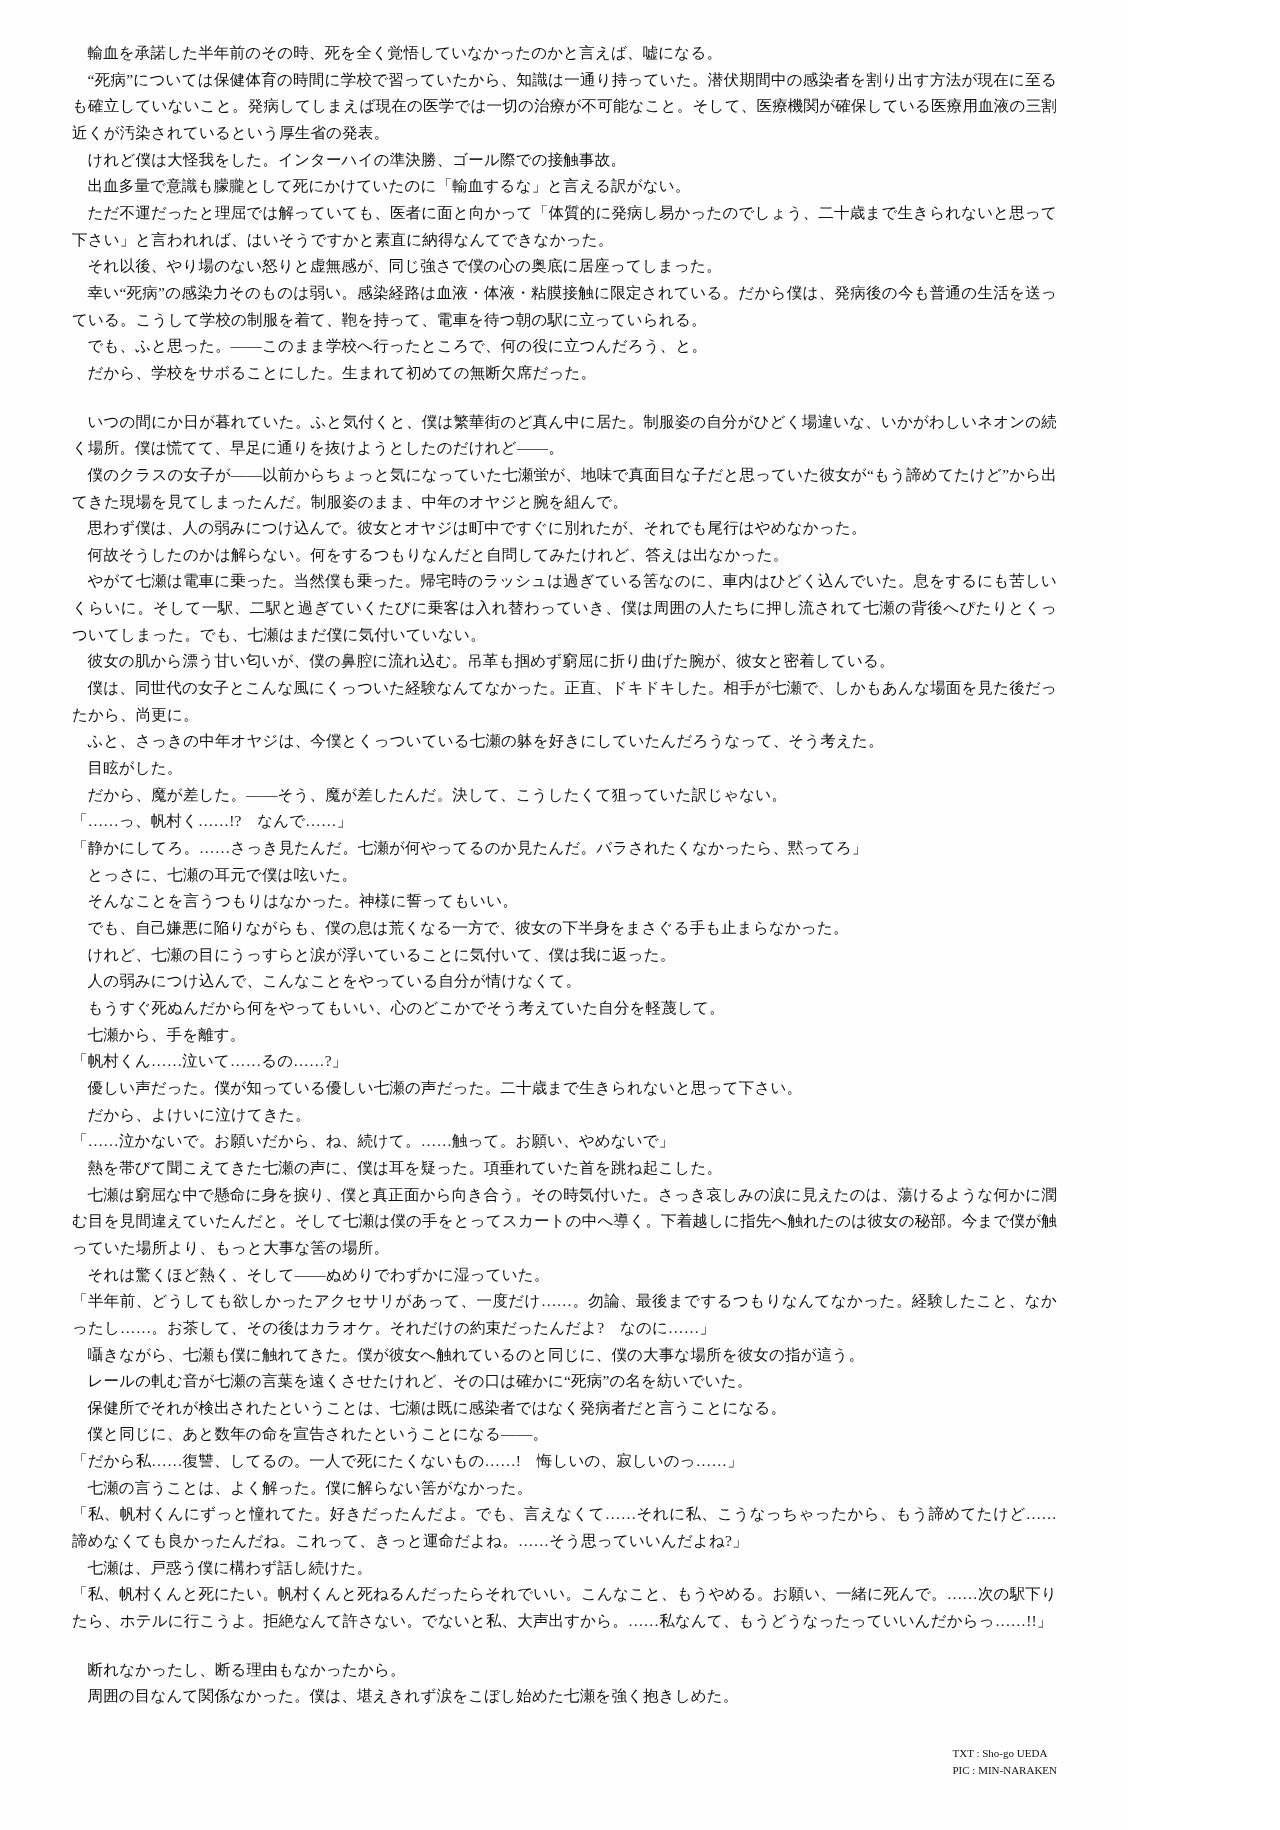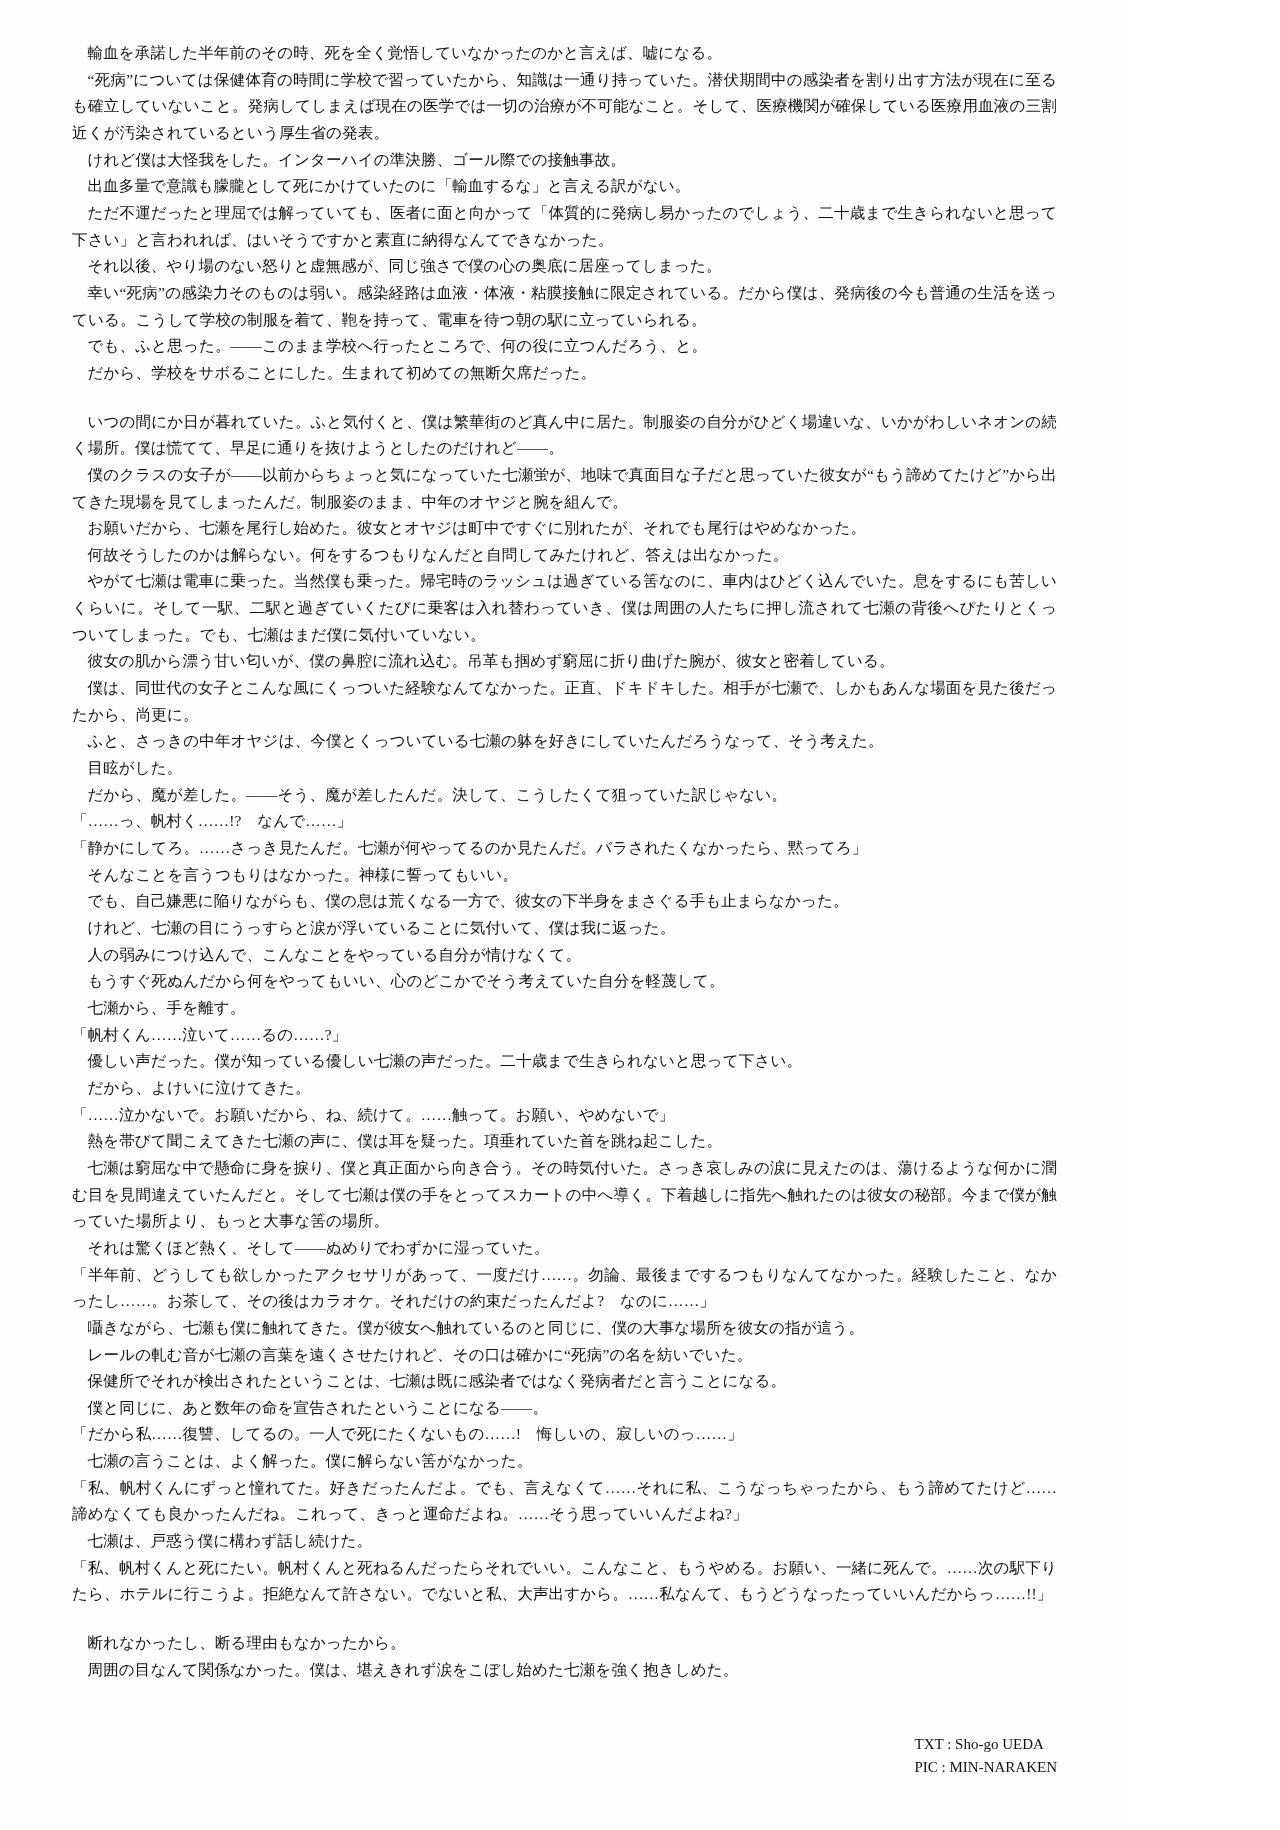--- a/index.html
+++ b/index.html
@@ -41,21 +41,21 @@
   }
   .block-gap {
     height: 22px;
   }
   .credits {
     position: absolute;
     right: 72px;
     bottom: 52px;
     text-align: left;
     font-family: "Liberation Serif", "DejaVu Serif", serif;
-    font-size: 15px;
+    font-size: 11px;
     line-height: 1.5;
     color: #111111;
   }
   .credits div {
     white-space: nowrap;
   }
 </style>
 </head>
 <body>
 
@@ -73,30 +73,31 @@
       <p class="para indent">幸い“死病”の感染力そのものは弱い。感染経路は血液・体液・粘膜接触に限定されている。だから僕は、発病後の今も普通の生活を送っている。こうして学校の制服を着て、鞄を持って、電車を待つ朝の駅に立っていられる。</p>
       <p class="para indent">でも、ふと思った。——このまま学校へ行ったところで、何の役に立つんだろう、と。</p>
       <p class="para indent">だから、学校をサボることにした。生まれて初めての無断欠席だった。</p>
     </div>
 
     <div class="block-gap"></div>
 
     <div>
       <p class="para indent">いつの間にか日が暮れていた。ふと気付くと、僕は繁華街のど真ん中に居た。制服姿の自分がひどく場違いな、いかがわしいネオンの続く場所。僕は慌てて、早足に通りを抜けようとしたのだけれど——。</p>
       <p class="para indent">僕のクラスの女子が——以前からちょっと気になっていた七瀬蛍が、地味で真面目な子だと思っていた彼女が“もう諦めてたけど”から出てきた現場を見てしまったんだ。制服姿のまま、中年のオヤジと腕を組んで。</p>
-      <p class="para indent">お願いだから、七瀬を尾行し始めた。彼女とオヤジは町中ですぐに別れたが、それでも尾行はやめなかった。</p>
+      <p class="para indent">思わず僕は、人の弱みにつけ込んで。彼女とオヤジは町中ですぐに別れたが、それでも尾行はやめなかった。</p>
       <p class="para indent">何故そうしたのかは解らない。何をするつもりなんだと自問してみたけれど、答えは出なかった。</p>
       <p class="para indent">やがて七瀬は電車に乗った。当然僕も乗った。帰宅時のラッシュは過ぎている筈なのに、車内はひどく込んでいた。息をするにも苦しいくらいに。そして一駅、二駅と過ぎていくたびに乗客は入れ替わっていき、僕は周囲の人たちに押し流されて七瀬の背後へぴたりとくっついてしまった。でも、七瀬はまだ僕に気付いていない。</p>
       <p class="para indent">彼女の肌から漂う甘い匂いが、僕の鼻腔に流れ込む。吊革も掴めず窮屈に折り曲げた腕が、彼女と密着している。</p>
       <p class="para indent">僕は、同世代の女子とこんな風にくっついた経験なんてなかった。正直、ドキドキした。相手が七瀬で、しかもあんな場面を見た後だったから、尚更に。</p>
       <p class="para indent">ふと、さっきの中年オヤジは、今僕とくっついている七瀬の躰を好きにしていたんだろうなって、そう考えた。</p>
       <p class="para indent">目眩がした。</p>
       <p class="para indent">だから、魔が差した。——そう、魔が差したんだ。決して、こうしたくて狙っていた訳じゃない。</p>
       <p class="para noindent">「……っ、帆村く……!?　なんで……」</p>
       <p class="para noindent">「静かにしてろ。……さっき見たんだ。七瀬が何やってるのか見たんだ。バラされたくなかったら、黙ってろ」</p>
+      <p class="para indent">とっさに、七瀬の耳元で僕は呟いた。</p>
       <p class="para indent">そんなことを言うつもりはなかった。神様に誓ってもいい。</p>
       <p class="para indent">でも、自己嫌悪に陥りながらも、僕の息は荒くなる一方で、彼女の下半身をまさぐる手も止まらなかった。</p>
       <p class="para indent">けれど、七瀬の目にうっすらと涙が浮いていることに気付いて、僕は我に返った。</p>
       <p class="para indent">人の弱みにつけ込んで、こんなことをやっている自分が情けなくて。</p>
       <p class="para indent">もうすぐ死ぬんだから何をやってもいい、心のどこかでそう考えていた自分を軽蔑して。</p>
       <p class="para indent">七瀬から、手を離す。</p>
       <p class="para noindent">「帆村くん……泣いて……るの……?」</p>
       <p class="para indent">優しい声だった。僕が知っている優しい七瀬の声だった。二十歳まで生きられないと思って下さい。</p>
       <p class="para indent">だから、よけいに泣けてきた。</p>
       <p class="para noindent">「……泣かないで。お願いだから、ね、続けて。……触って。お願い、やめないで」</p>

